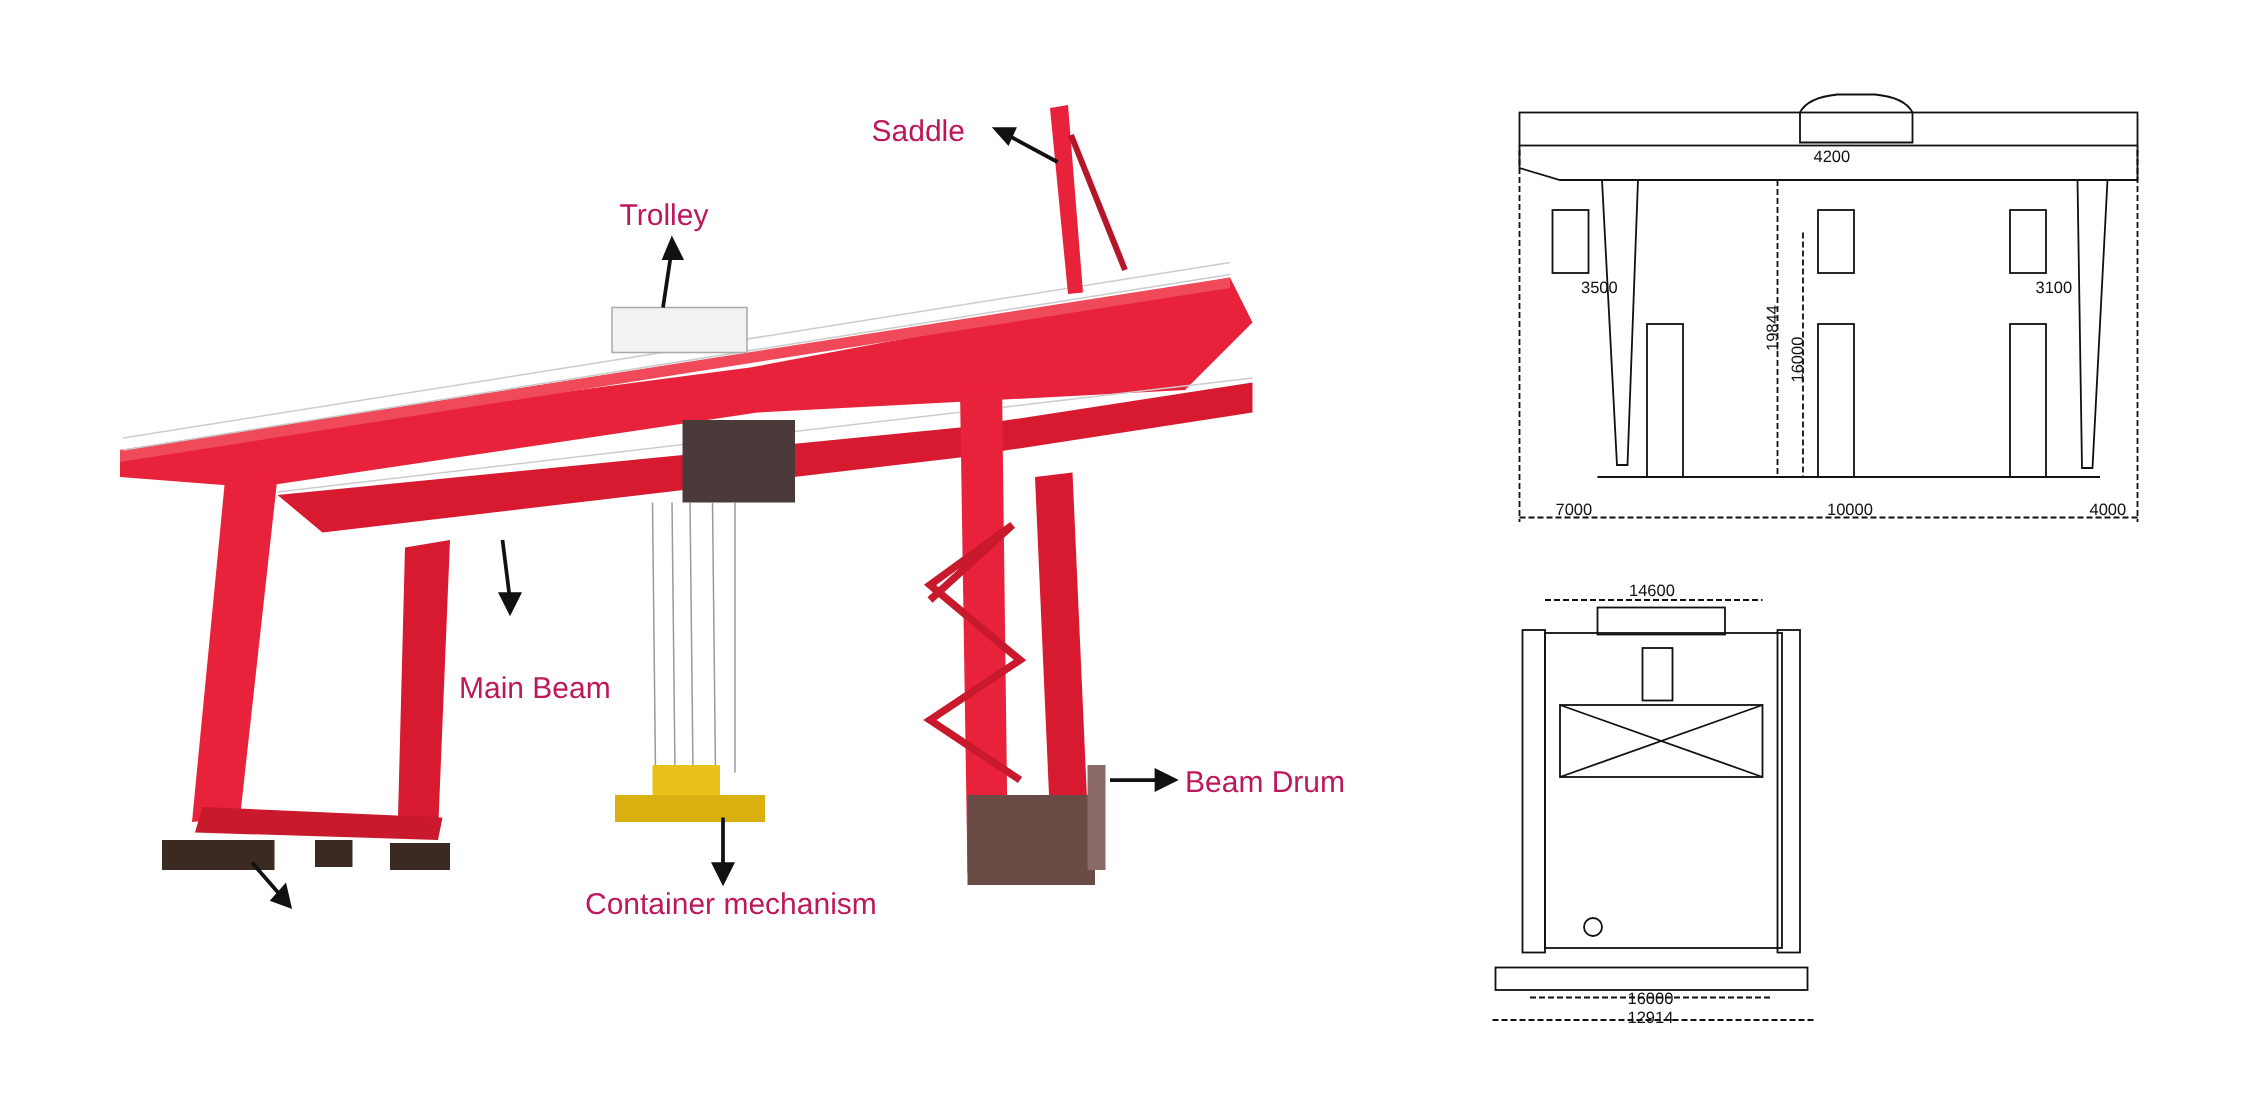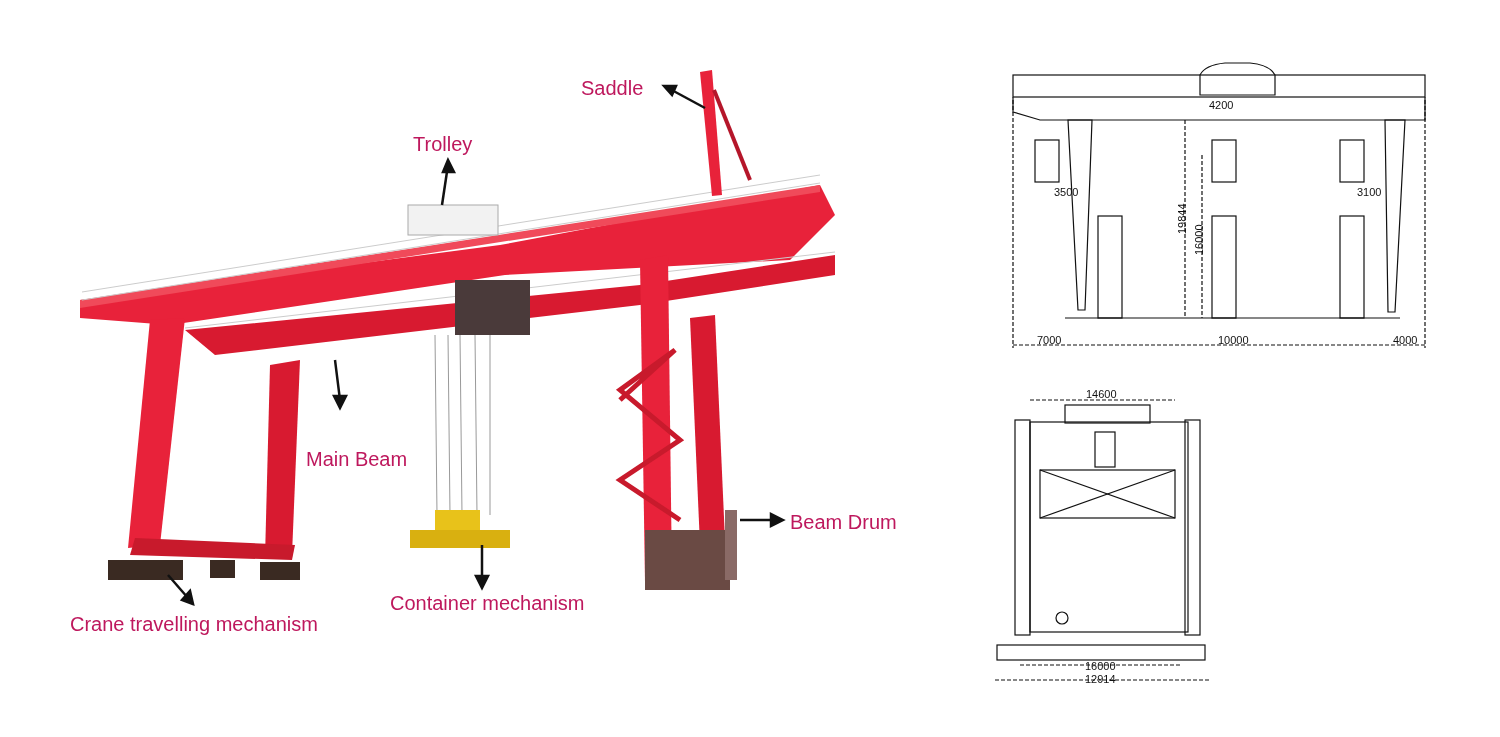--- a/index.html
+++ b/index.html
@@ -117,21 +117,20 @@
       <line x1="1020" y1="665" x2="1180" y2="665" stroke-dasharray="4,2"></line>
       <line x1="995" y1="680" x2="1210" y2="680" stroke-dasharray="4,2"></line>
     </g>
   </svg>
 
   <span class="label" style="left:581px;top:77px;">Saddle</span>
   <span class="label" style="left:413px;top:133px;">Trolley</span>
   <span class="label" style="left:306px;top:413px;margin-top:35px;">Main Beam</span>
   <span class="label" style="left:790px;top:511px;">Beam Drum</span>
   <span class="label" style="left:390px;top:592px;">Container mechanism</span>
-  <span class="label" style="left:70px;top:613px;">Crane travelling mechanism</span>
 
   <span class="dim" style="left:1209px;top:51px;margin-top:48px;">4200</span>
   <span class="dim" style="left:1037px;top:334px;">7000</span>
   <span class="dim" style="left:1218px;top:334px;">10000</span>
   <span class="dim" style="left:1393px;top:334px;text-align:right;">4000</span>
   <span class="dim" style="left:1054px;top:186px;">3500</span>
   <span class="dim" style="left:1357px;top:186px;">3100</span>
   <span class="dim v" style="left:1176px;top:234px;">19844</span>
   <span class="dim v" style="left:1193px;top:255px;">16000</span>
 

